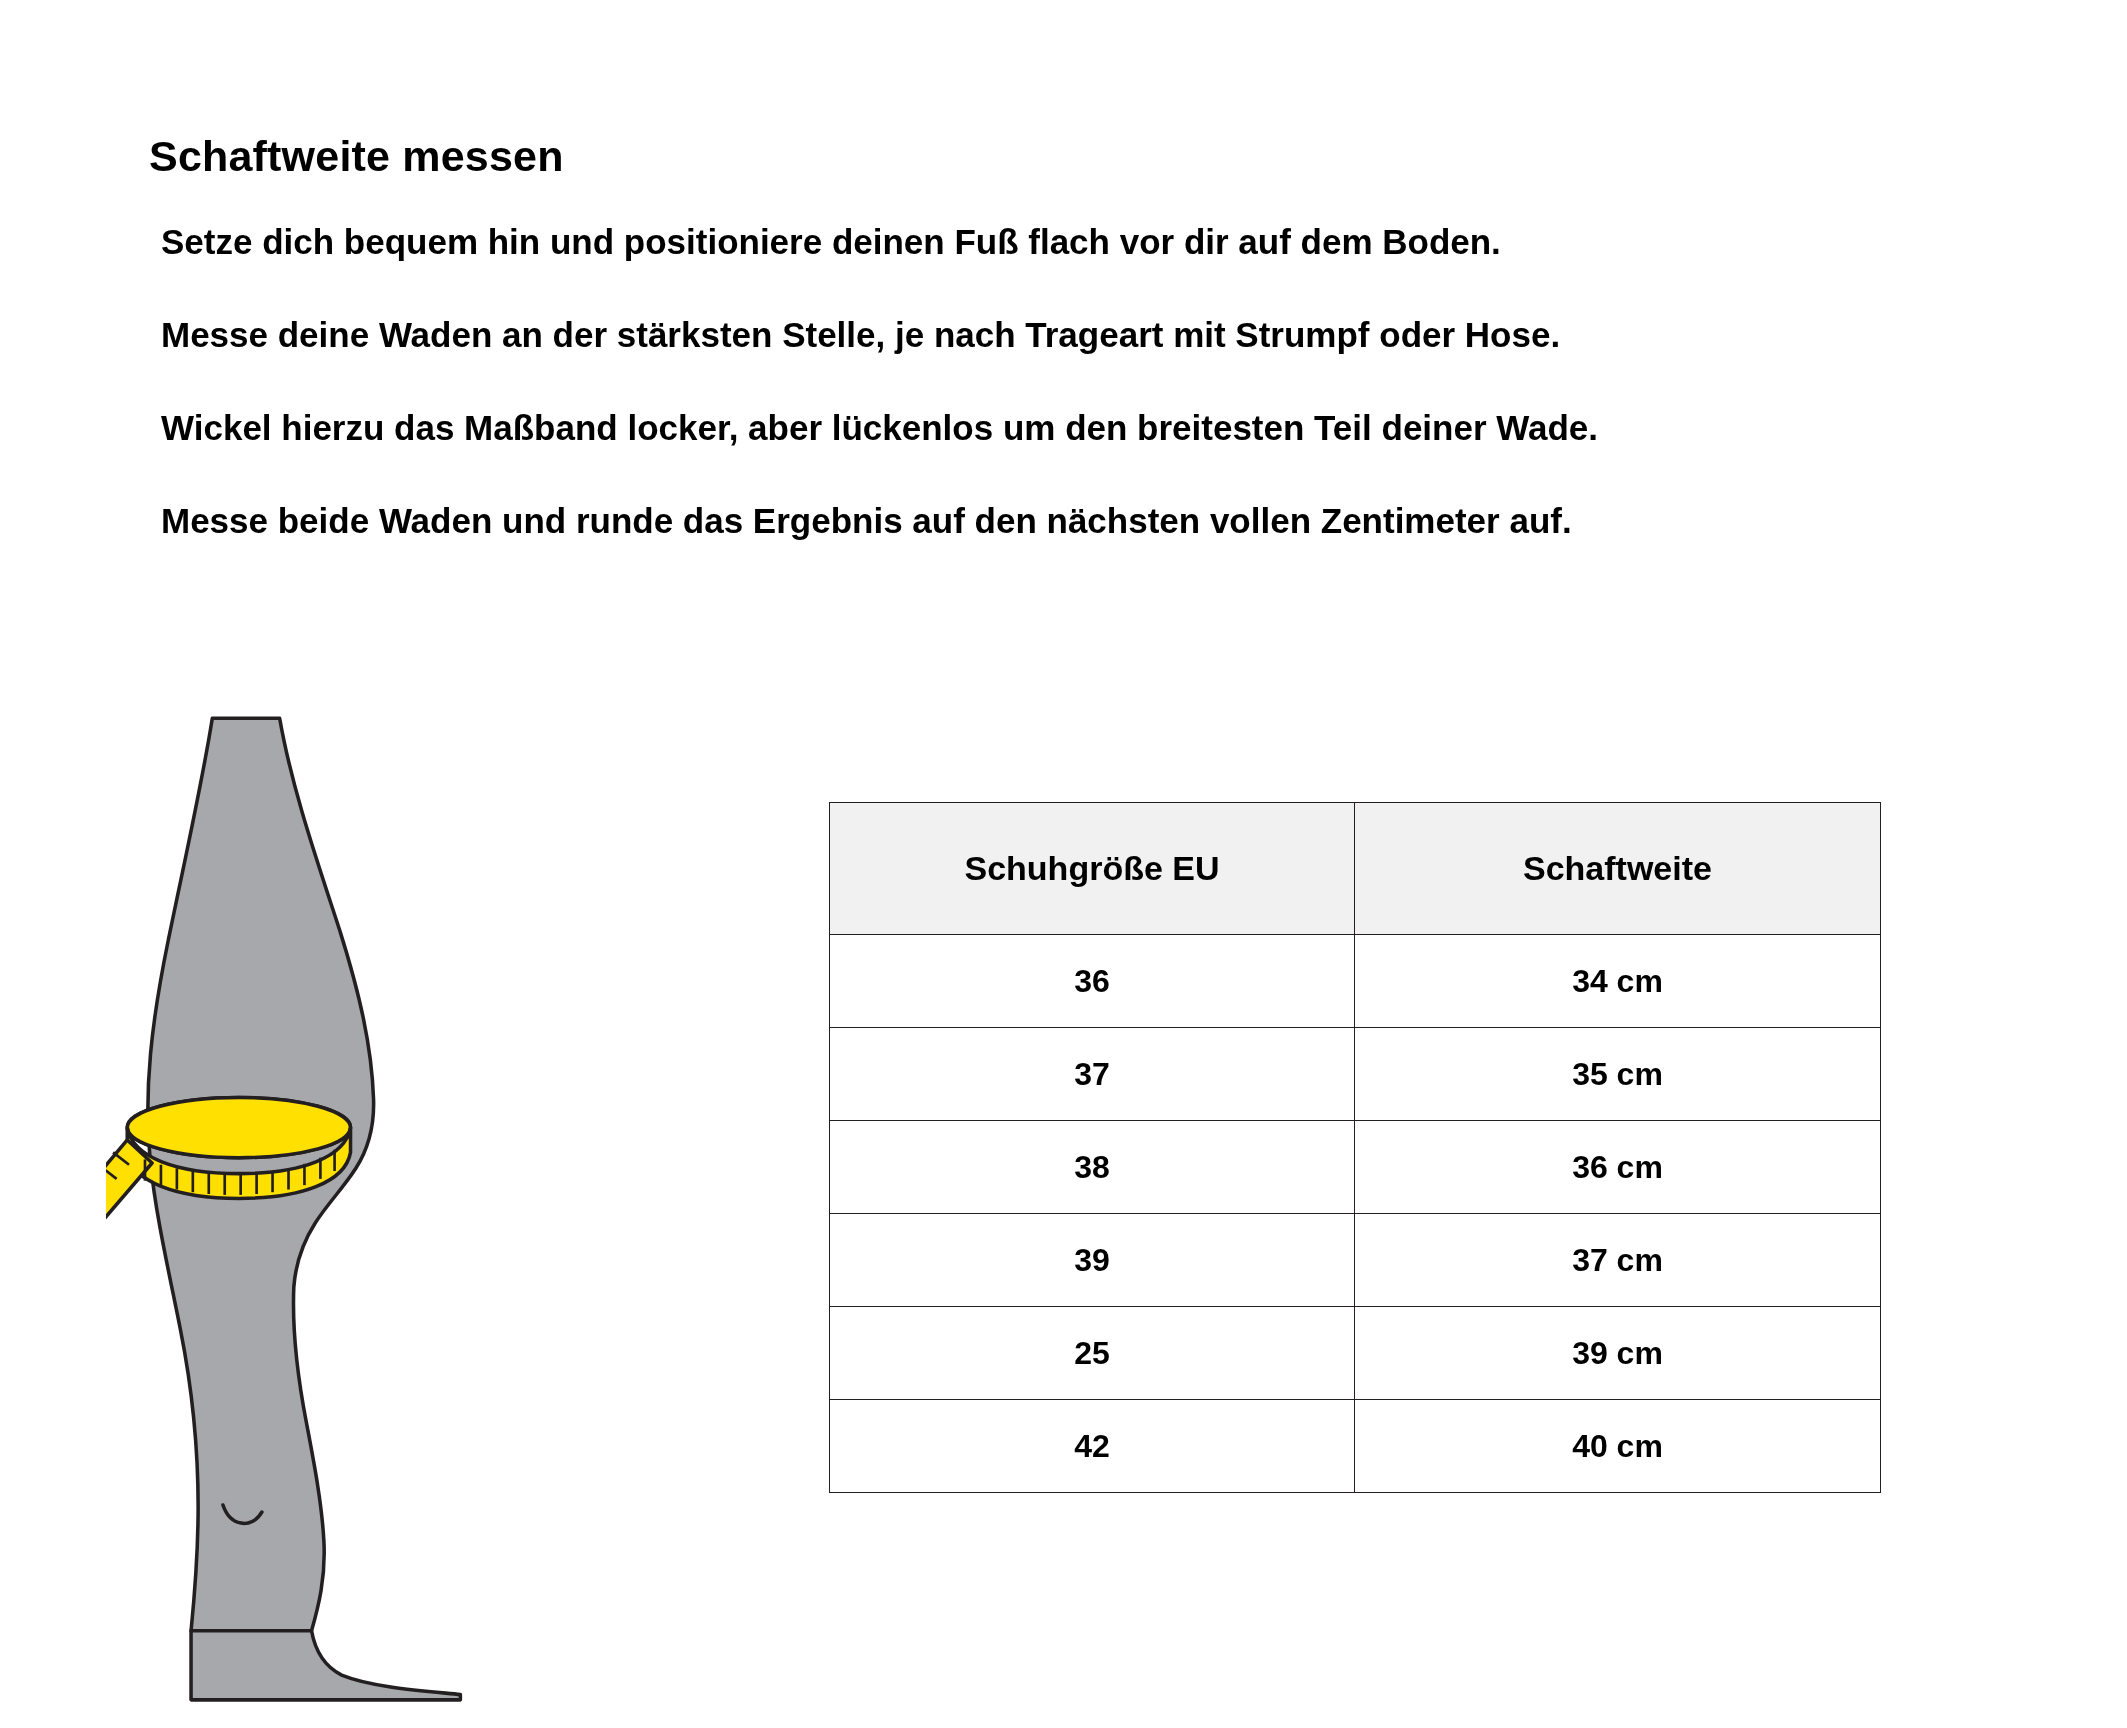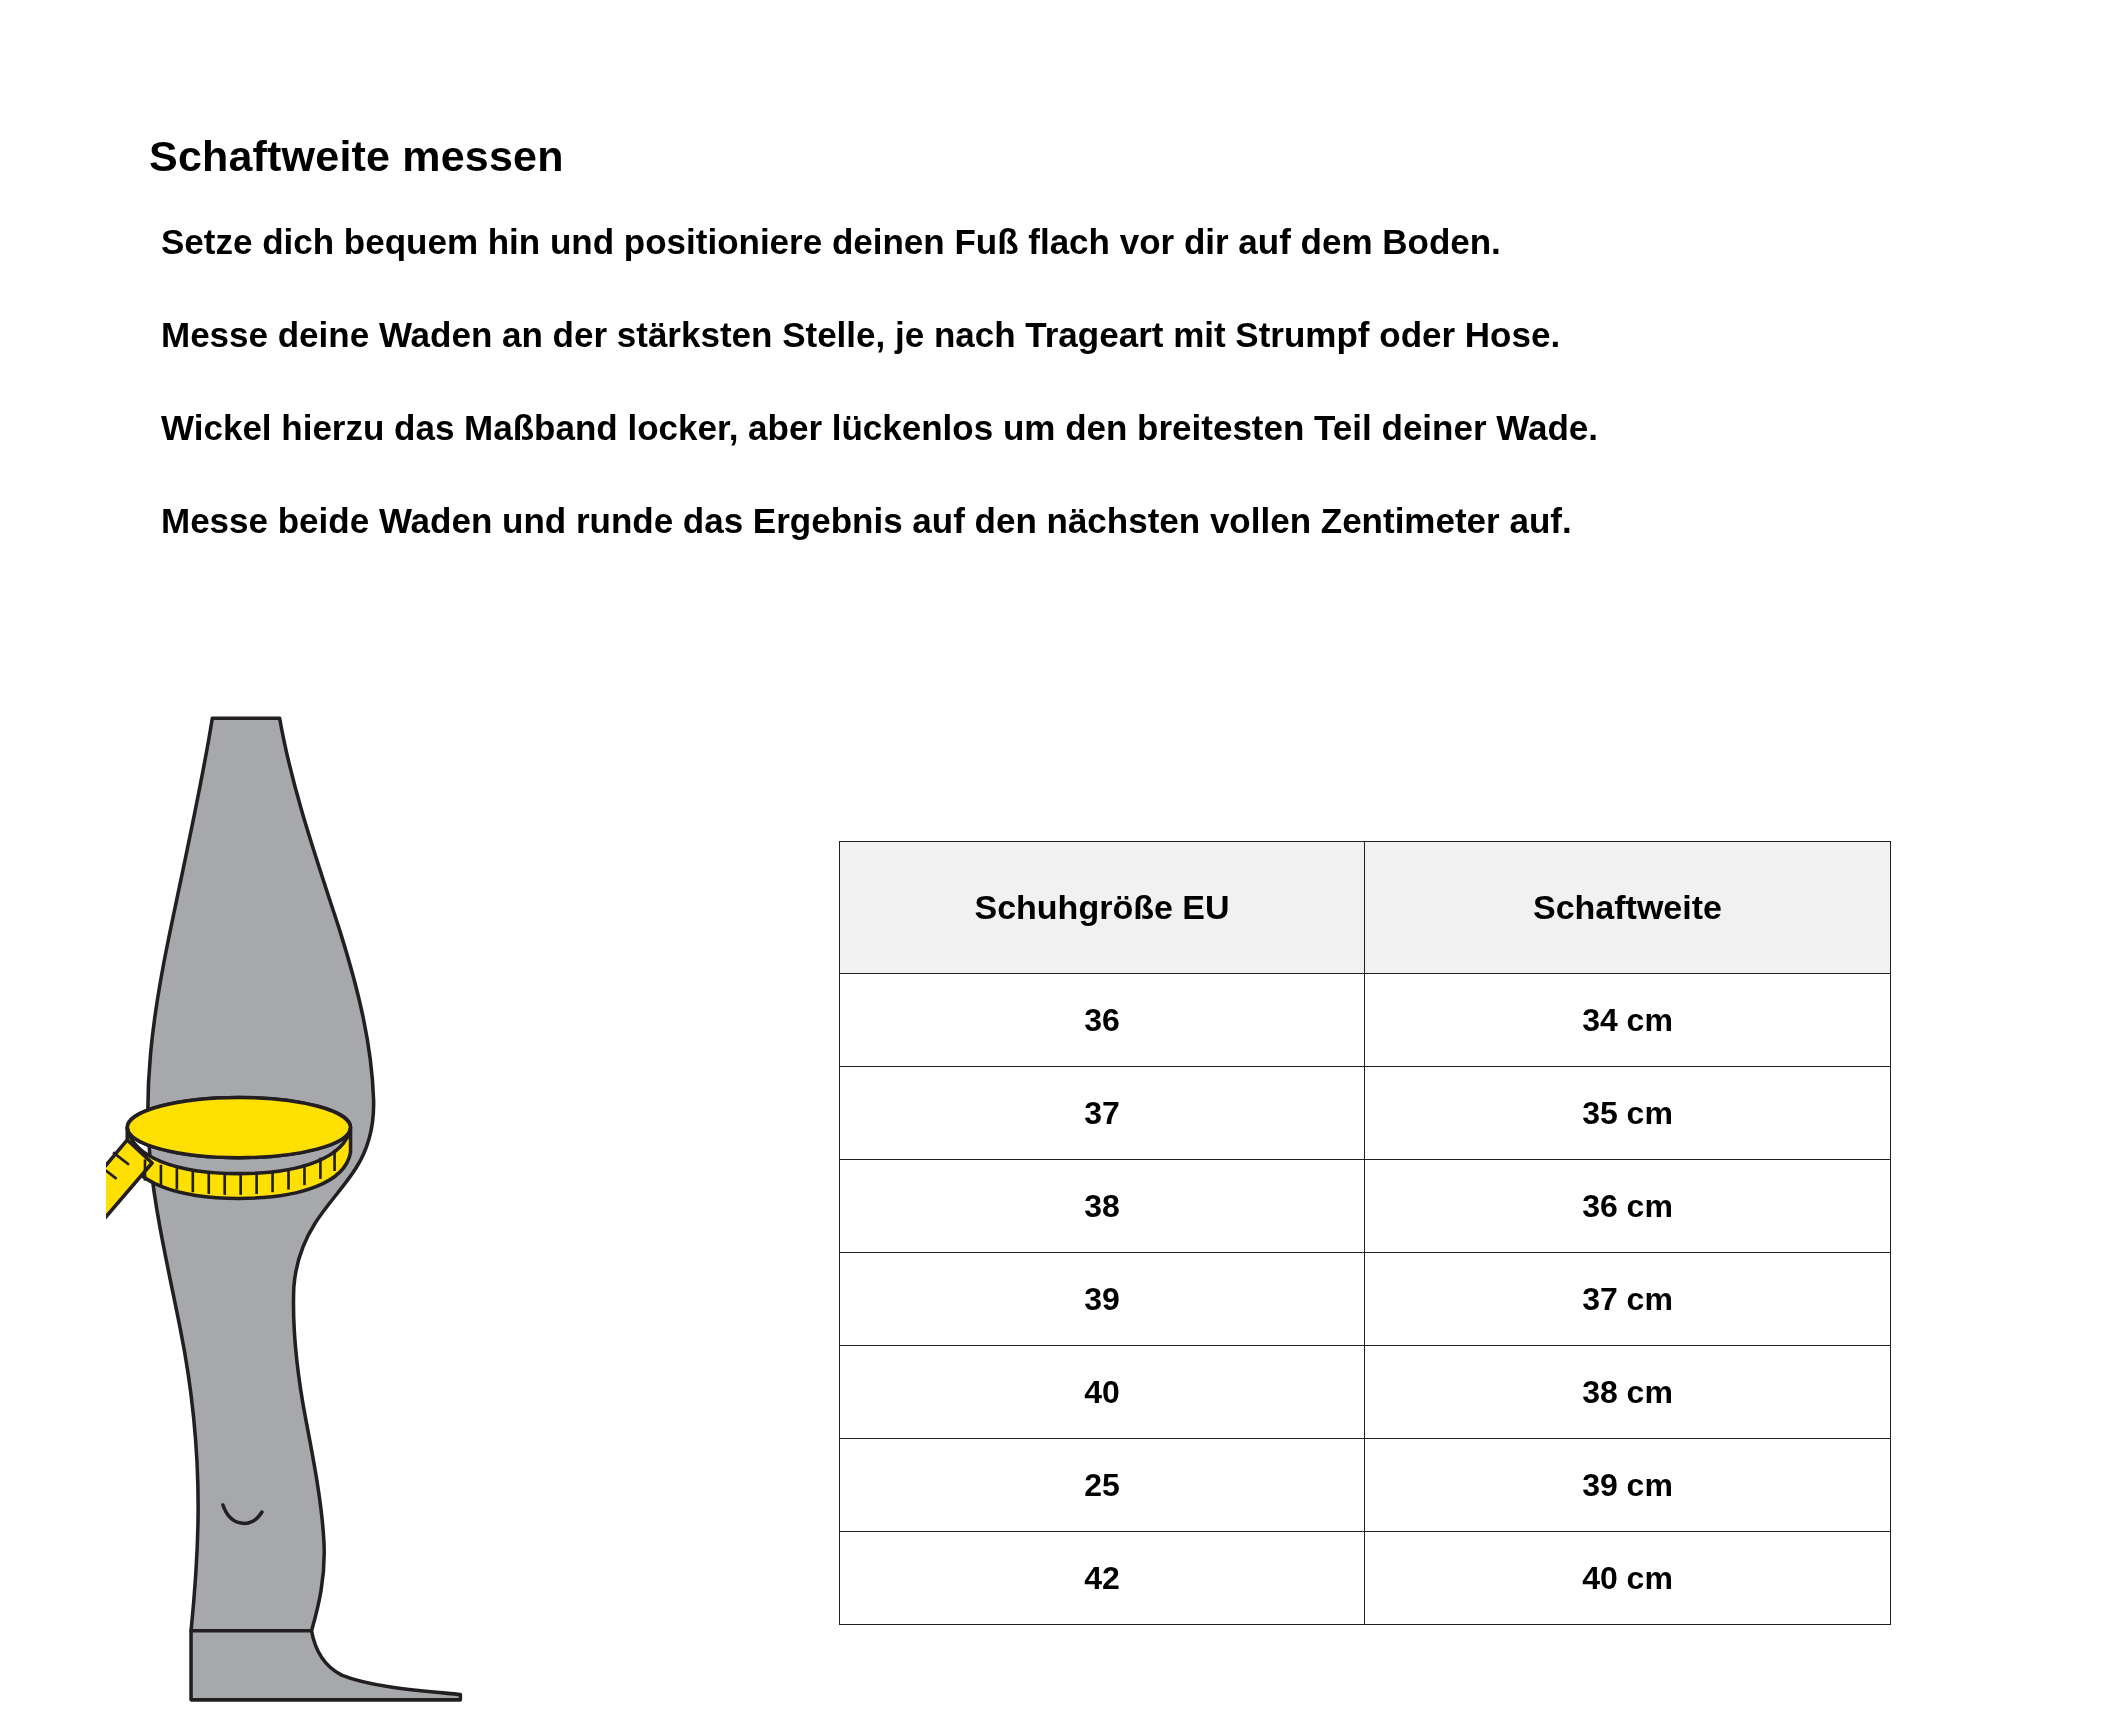--- a/index.html
+++ b/index.html
@@ -53,23 +53,22 @@
     left: 106px;
     top: 709px;
     width: 567px;
     height: 993px;
   }
 
   
   .size-table-wrap {
     position: absolute;
     left: 829px;
-    top: 841px;
+    top: 802px;
     width: 1051px;
-    margin-left: 10px;
   }
   table.size-table {
     border-collapse: collapse;
     width: 1051px;
     table-layout: fixed;
   }
   table.size-table th,
   table.size-table td {
     border: 1.8px solid #231f20;
     text-align: center;
@@ -190,24 +189,20 @@
         </tr>
         <tr>
           <td>38</td>
           <td>36 cm</td>
         </tr>
         <tr>
           <td>39</td>
           <td>37 cm</td>
         </tr>
         <tr>
-          <td>40</td>
-          <td>38 cm</td>
-        </tr>
-        <tr>
           <td>25</td>
           <td>39 cm</td>
         </tr>
         <tr>
           <td>42</td>
           <td>40 cm</td>
         </tr>
       </tbody>
     </table>
   </div>

